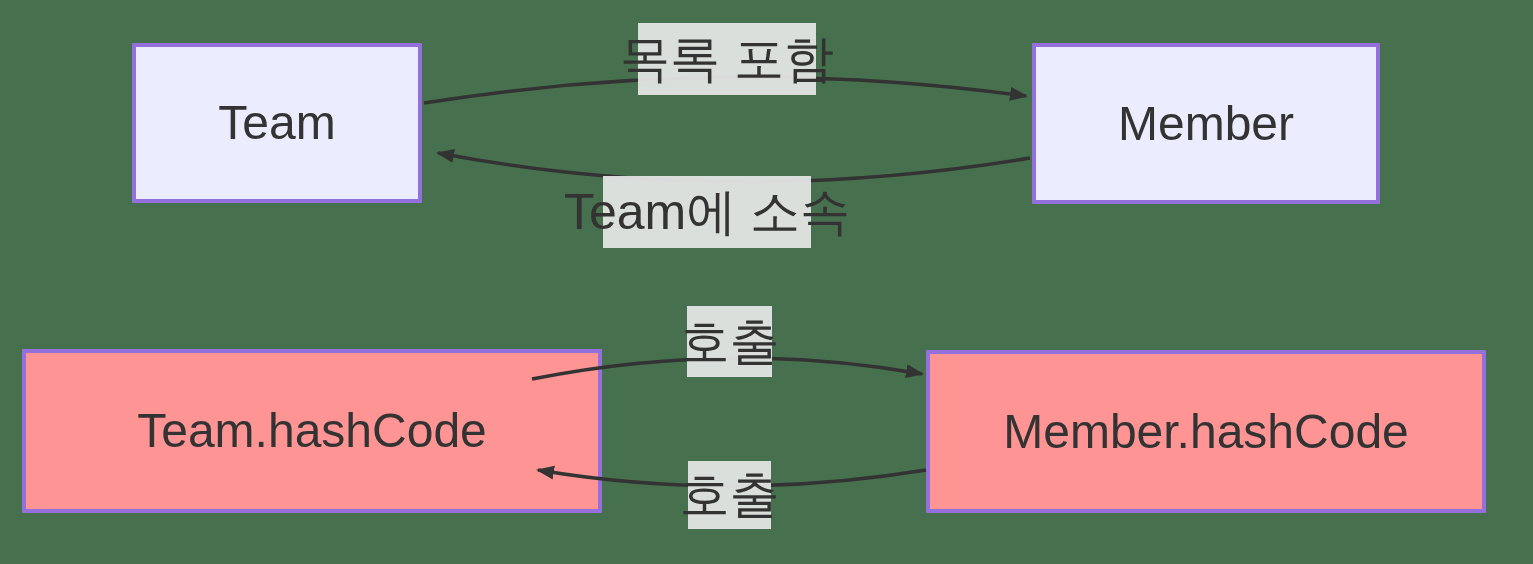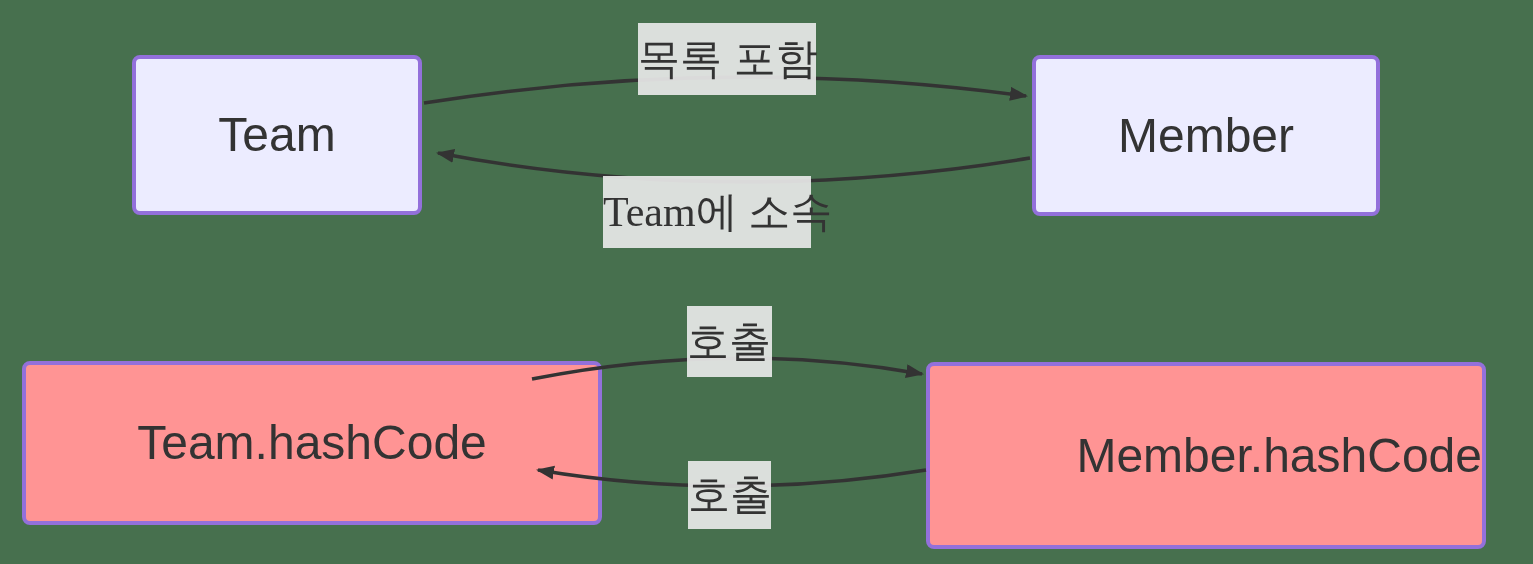--- a/index.html
+++ b/index.html
@@ -22,60 +22,60 @@
   .canvas {
     position: relative;
     width: 1533px; height: 564px;
   }
   .node {
     position: absolute;
     display: flex;
     align-items: center;
     justify-content: center;
     border: 4px solid var(--node-border);
-    border-radius: 8px;
+    border-radius: 1px;
     color: var(--text);
     font-size: 48px;
     line-height: 1;
     white-space: nowrap;
-    margin-top: 12px;
   }
   .node.entity { background: var(--entity-fill); }
   .node.hash   { background: var(--hash-fill); }
 
   .node-team        { left: 132px;  top: 43px;  width: 290px; height: 160px; }
   .node-member      { left: 1032px; top: 43px;  width: 348px; height: 161px; text-align: center; }
   .node-teamhash    { left: 22px;   top: 349px; width: 580px; height: 164px; }
-  .node-memberhash  { left: 926px;  top: 350px; width: 560px; height: 187px; justify-content: flex-end; }
+  .node-memberhash  { left: 926px;  top: 350px; width: 560px; height: 163px; }
 
   .edges {
     position: absolute;
     left: 0; top: 0;
     width: 1533px; height: 564px;
     pointer-events: none;
   }
   .edges path.edge {
     fill: none;
     stroke: var(--edge-color);
     stroke-width: 3.5px;
   }
   .edges .arrowhead { fill: var(--edge-color); }
 
   .edge-label {
     position: absolute;
     display: flex;
     align-items: center;
+    justify-content: center;
     background: rgba(232, 232, 232, 0.92);
     color: var(--text);
-    font-size: 42px;
+    font-size: 50px;
     line-height: 1;
     white-space: nowrap;
   }
   .edge-label-contains   { left: 638px; top: 23px;  width: 178px; height: 72px; }
-  .edge-label-belongs    { left: 603px; top: 176px; width: 208px; height: 72px; font-family: Liberation Serif, serif; }
+  .edge-label-belongs    { left: 603px; top: 176px; width: 208px; height: 72px; }
   .edge-label-call-upper { left: 687px; top: 306px; width: 85px;  height: 71px; }
   .edge-label-call-lower { left: 688px; top: 461px; width: 83px;  height: 68px; }
 </style>
 </head>
 <body>
 
 <div class="canvas">
 
   <div class="node entity node-team">
     <span>Team</span>

